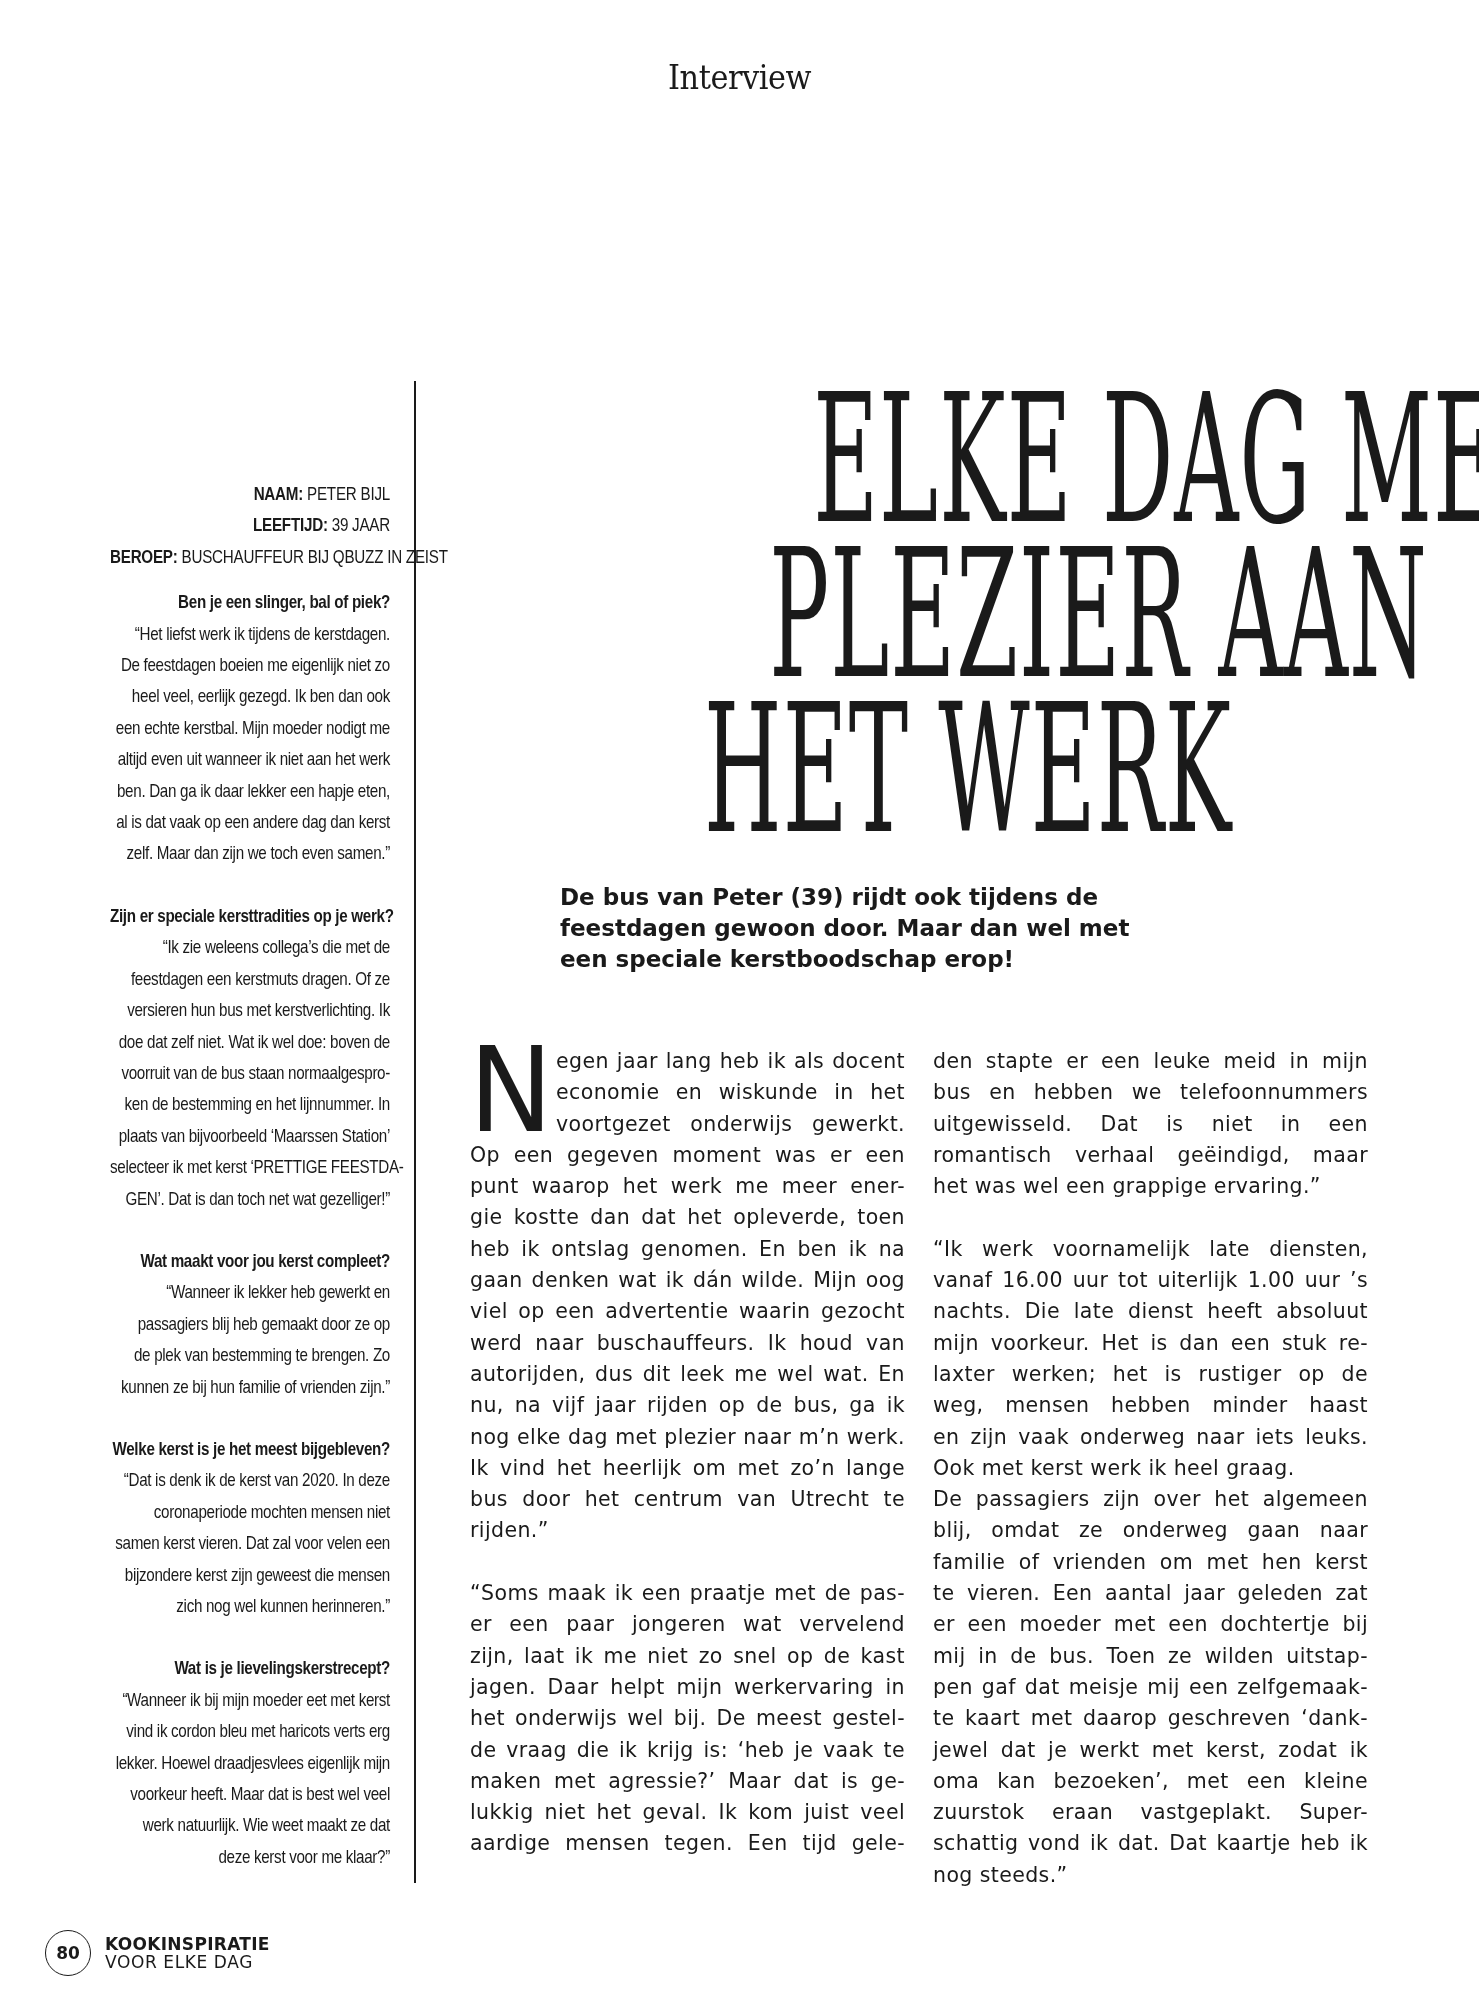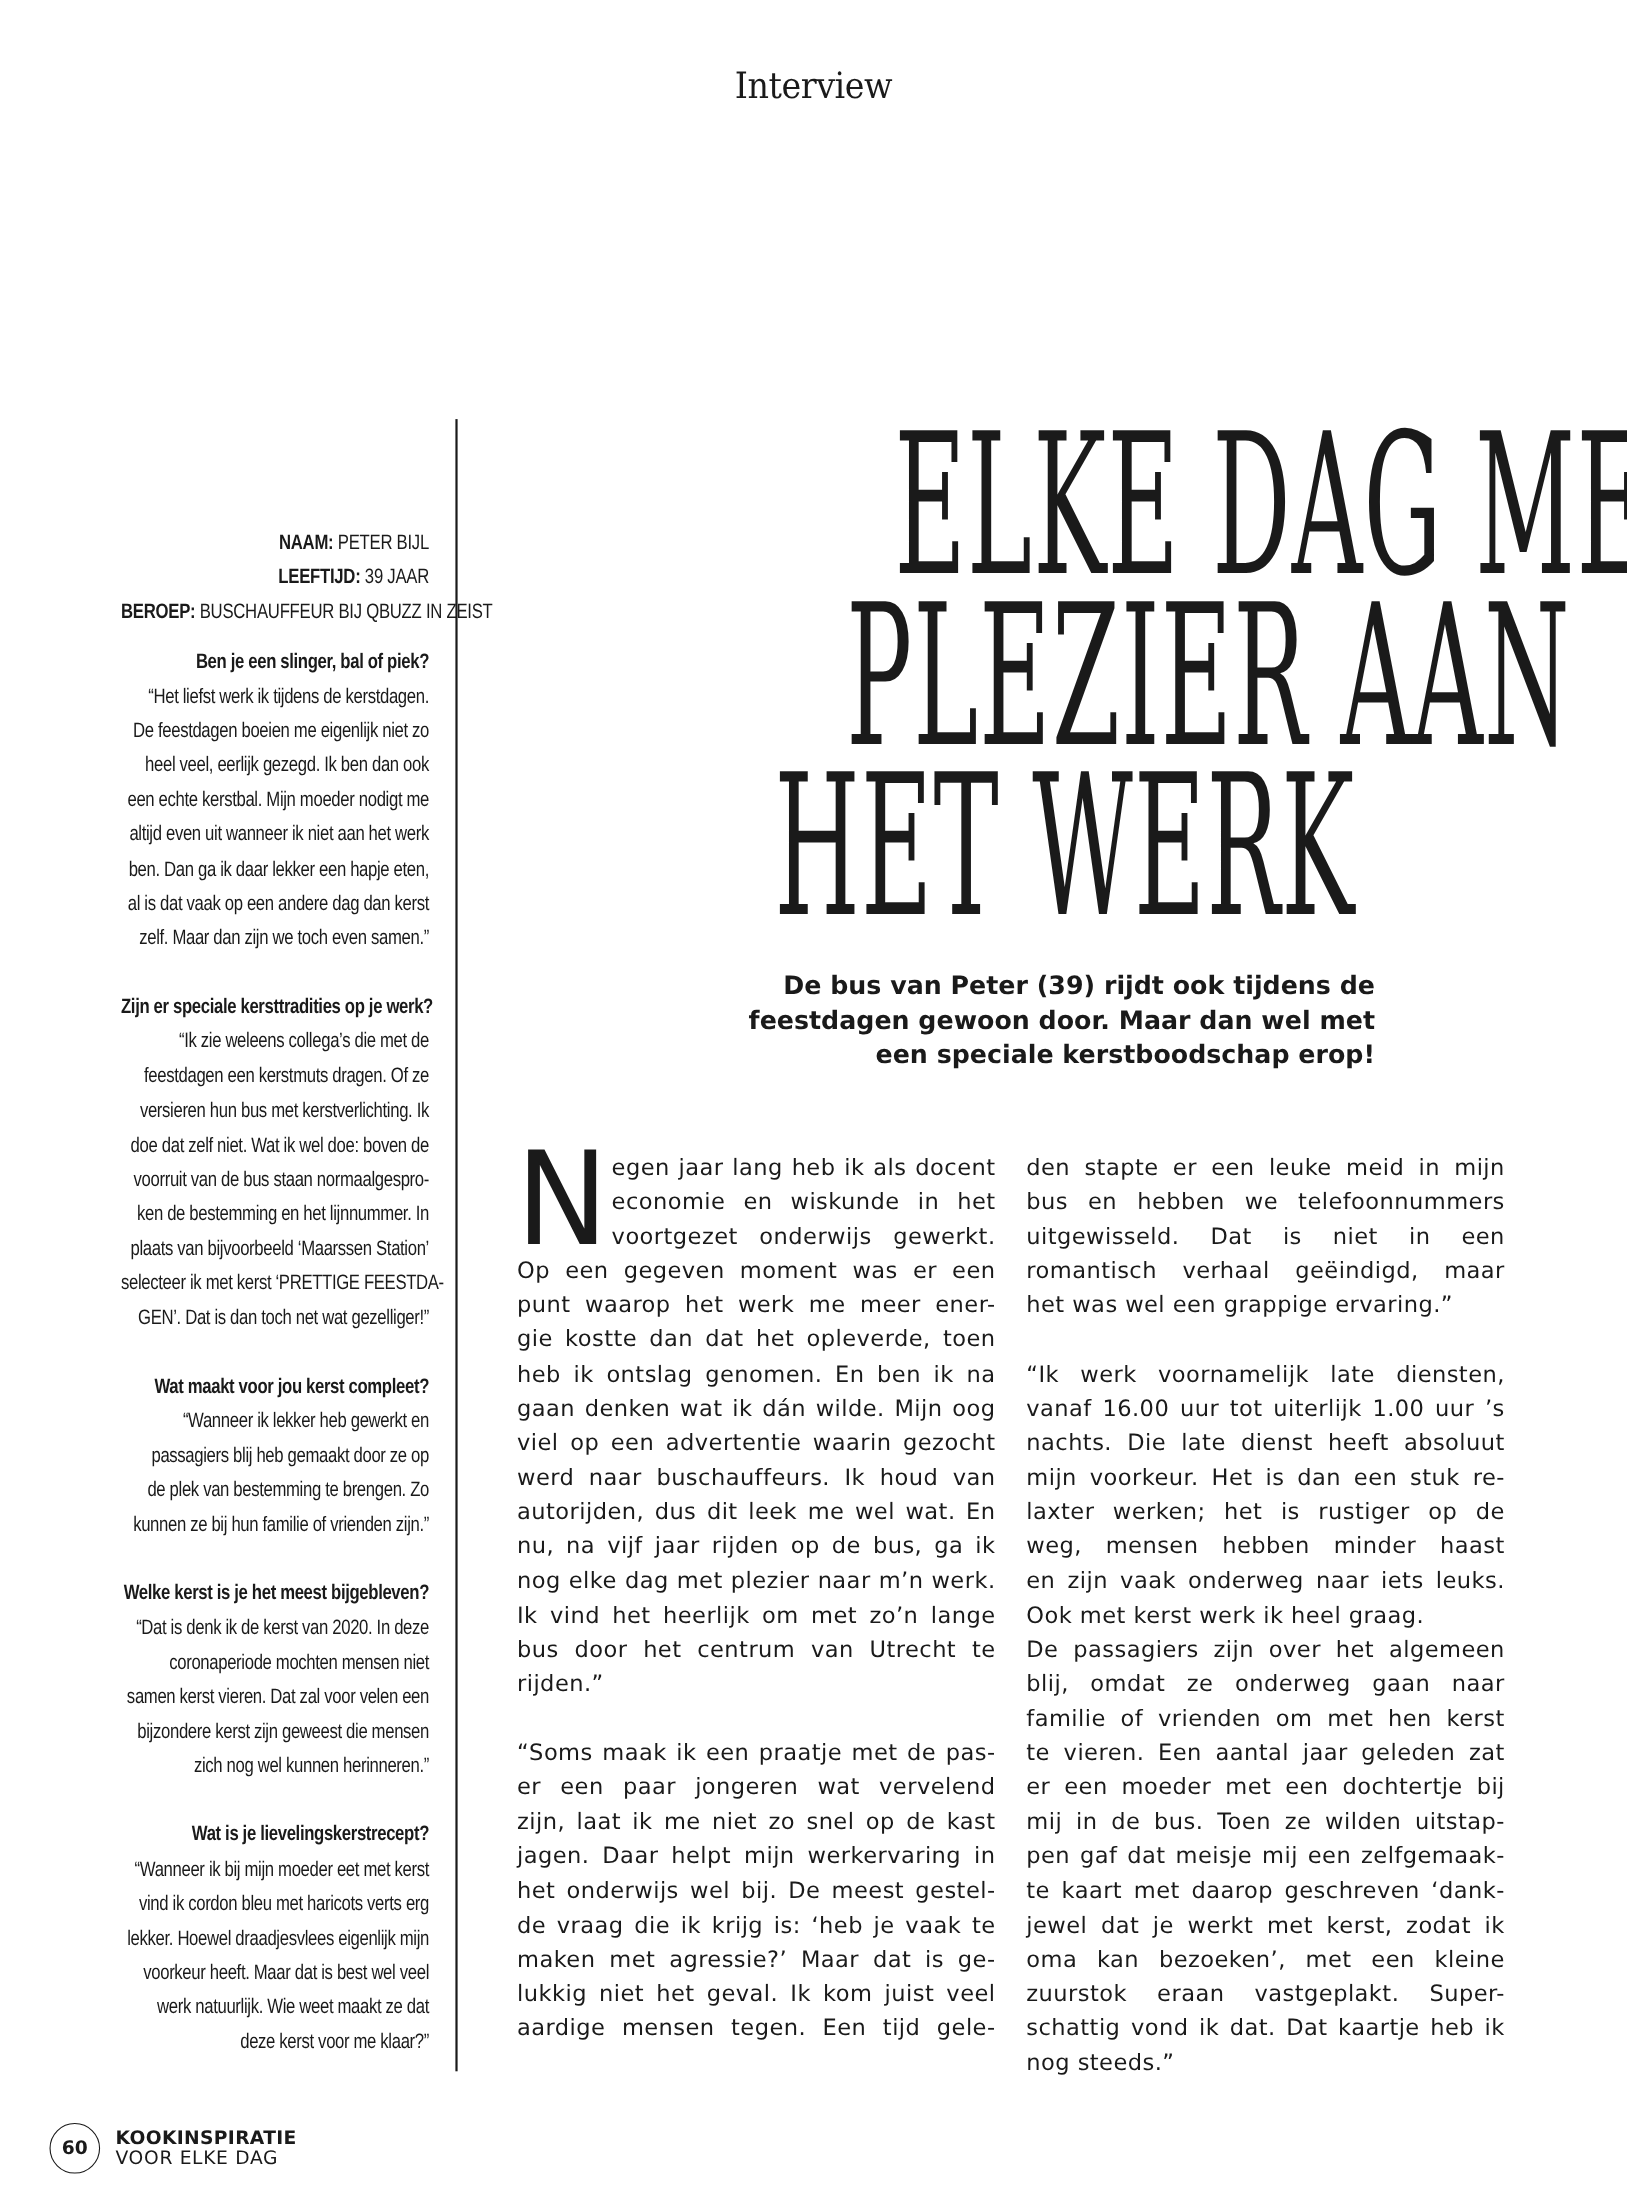--- a/index.html
+++ b/index.html
@@ -28,21 +28,21 @@
   
   .headline { position:absolute; left:440px; top:382px; width:930px; }
   .hl-line {
     height:155px; text-align:center; white-space:nowrap;
     font-family:"DejaVu Serif", serif; font-size:178px; line-height:155px;
     letter-spacing:2px; color:#1a1a1a;
   }
   .hl-line span { display:inline-block; transform:scaleX(0.50); transform-origin:center; }
   
   .subtitle {
-    position:absolute; left:560px; top:882px; width:690px; text-align:right;
+    position:absolute; left:560px; top:882px; width:690px; text-align:left;
     font-family:"DejaVu Sans", sans-serif; font-weight:bold; font-size:23px; line-height:31px;
     color:#1a1a1a;
   }
   
   .col {
     position:absolute; top:1046px; width:435px;
     font-family:"DejaVu Sans", sans-serif; font-size:20.5px; line-height:31.3px;
     color:#1a1a1a; text-align:justify; letter-spacing:0.4px;
   }
   .col1 { left:470px; }
@@ -280,18 +280,18 @@
   <span class="ln">pen gaf dat meisje mij een zelfgemaak-</span>
   <span class="ln">te kaart met daarop geschreven ‘dank-</span>
   <span class="ln">jewel dat je werkt met kerst, zodat ik</span>
   <span class="ln">oma kan bezoeken’, met een kleine</span>
   <span class="ln">zuurstok eraan vastgeplakt. Super-</span>
   <span class="ln">schattig vond ik dat. Dat kaartje heb ik</span>
   <span class="ln last">nog steeds.”</span>
 </div>
 
 <footer class="footer">
-  <div class="page-circle">60</div>
+  <div class="page-circle">80</div>
   <div class="brand">
     <div class="brand-top">KOOKINSPIRATIE</div>
     <div class="brand-bot">VOOR ELKE DAG</div>
   </div>
 </footer>
 
 </body></html>

